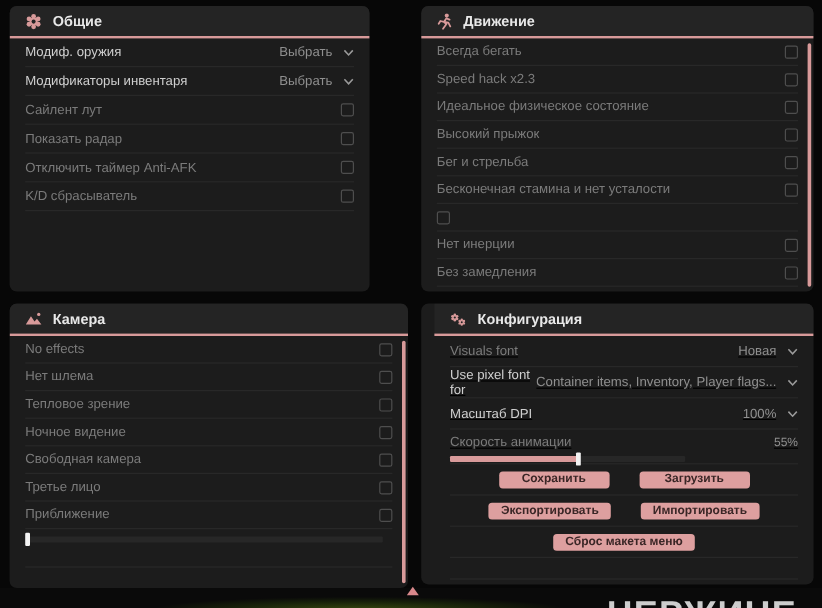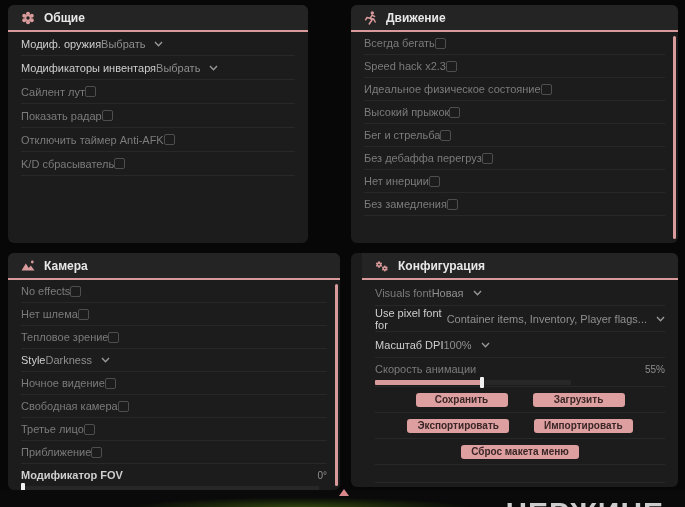--- a/index.html
+++ b/index.html
@@ -23,26 +23,26 @@
   .panel-movement { left:351px; top:5px;   width:327px; height:238px; }
   .panel-camera   { left:8px;   top:253px; width:332px; height:237px; }
   .panel-config   { left:351px; top:253px; width:327px; height:234px;padding-left:11px; }
 
   .panel-header { height:27px; display:flex; align-items:center; gap:9px;
     padding:0 13px; background:var(--header); border-bottom:2px solid var(--accent); }
   .panel-icon { display:flex; align-items:center; }
   .panel-title { color:#e8e8e8; font-size:12px; font-weight:bold; }
 
   .rows { padding:0 13px; }
-  .row { display:flex; align-items:center; justify-content:flex-start;
+  .row { display:flex; align-items:center; justify-content:space-between;
     border-bottom:1px solid #282828; }
   .panel-general .row { height:24px; }
   .panel-movement .row { height:23px; }
   .panel-camera .row { height:23px; }
-  .panel-config .row { height:26px; }
+  .panel-config .row { height:26px;text-decoration:underline; }
   .row .label { font-size:11px; color:#7b7b7b; }
   .row.bright .label { color:#cfcfcf; }
 
   .checkbox { width:11px; height:11px; border:1px solid #4e4e4e; border-radius:2px; flex:0 0 auto; }
   .dropdown { display:flex; align-items:center; gap:9px; cursor:default; }
   .dd-value { font-size:11px; color:#8f8f8f; max-width:210px; white-space:nowrap;
     overflow:hidden; text-overflow:ellipsis; }
   .chevron { display:flex; align-items:center; }
 
   .slider-row { display:block; border-bottom:1px solid #282828; padding-top:3px; }
@@ -161,21 +161,24 @@
       </div>
       <div class="row">
         <span class="label">Высокий прыжок</span>
         <span class="checkbox"></span>
       </div>
       <div class="row">
         <span class="label">Бег и стрельба</span>
         <span class="checkbox"></span>
       </div>
       <div class="row">
-        <span class="label">Без дебаффа перегруз</span>
+        <span class="label">Бесконечная стамина и нет усталости</span>
+        <span class="checkbox"></span>
+      </div>
+      <div class="row">
         <span class="checkbox"></span>
       </div>
       <div class="row">
         <span class="label">Нет инерции</span>
         <span class="checkbox"></span>
       </div>
       <div class="row">
         <span class="label">Без замедления</span>
         <span class="checkbox"></span>
       </div>
@@ -198,52 +201,37 @@
         <span class="checkbox"></span>
       </div>
       <div class="row">
         <span class="label">Нет шлема</span>
         <span class="checkbox"></span>
       </div>
       <div class="row">
         <span class="label">Тепловое зрение</span>
         <span class="checkbox"></span>
       </div>
-      <div class="row bright">
-        <span class="label">Style</span>
-        <span class="dropdown">
-          <span class="dd-value">Darkness</span>
-          <span class="chevron">
-            <svg width="9" height="6" viewBox="0 0 9 6">
-              <polyline points="1,1 4.5,4.8 8,1" fill="none" stroke="#9a9a9a" stroke-width="1.3"></polyline>
-            </svg>
-          </span>
-        </span>
-      </div>
       <div class="row">
         <span class="label">Ночное видение</span>
         <span class="checkbox"></span>
       </div>
       <div class="row">
         <span class="label">Свободная камера</span>
         <span class="checkbox"></span>
       </div>
       <div class="row">
         <span class="label">Третье лицо</span>
         <span class="checkbox"></span>
       </div>
       <div class="row">
         <span class="label">Приближение</span>
         <span class="checkbox"></span>
       </div>
       <div class="row slider-row bright">
-        <div class="slider-top">
-          <span class="label">Модификатор FOV</span>
-          <span class="slider-value">0°</span>
-        </div>
         <div class="slider-track">
           <div class="slider-fill" style="width:0%"></div>
           <div class="slider-handle" style="left:max(0px, calc(0% - 3px))"></div>
         </div>
       </div>
     </div>
     <div class="scrollbar"></div>
   </section>
 <section class="panel panel-config">
     <div class="panel-header">

